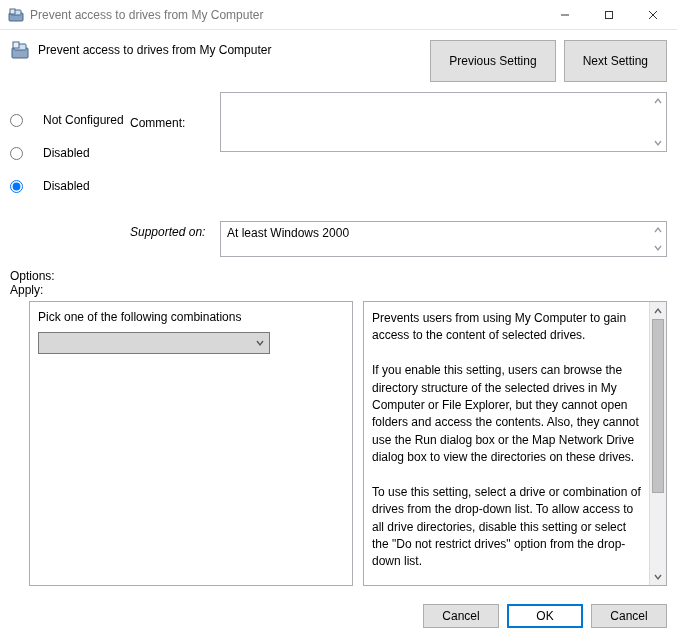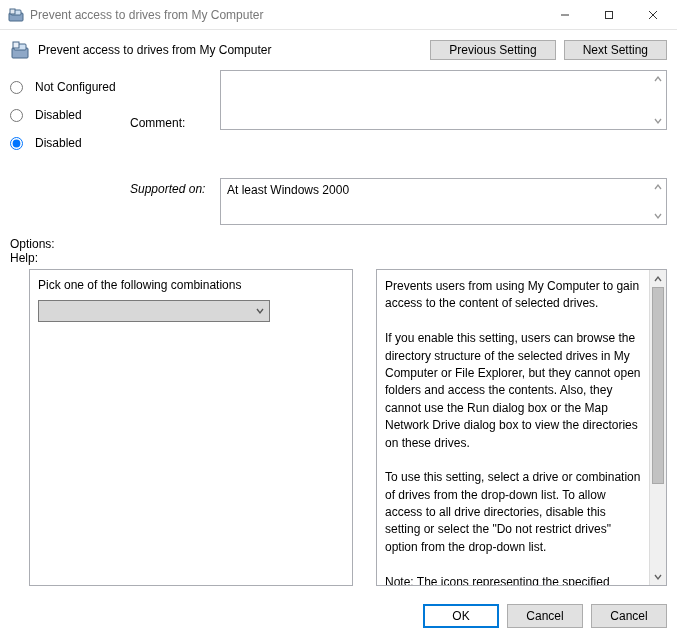--- a/index.html
+++ b/index.html
@@ -35,38 +35,38 @@
   .content { padding: 6px 10px 10px 10px; flex:1; display:flex; flex-direction:column; min-height:0; }
 
   
   .header-row { display:flex; align-items:flex-start; padding: 4px 0 10px 0; }
   .header-left { display:flex; align-items:center; gap:8px; }
   .header-icon { width:20px; height:20px; }
   .header-title { font-size:12px; }
   .header-spacer { flex:1; }
   .nav-btn {
     min-width: 100px;
-    height: 20px;
+    height: 42px;
     padding: 0 18px;
     background: #e1e1e1;
     border: 1px solid #adadad;
     font-family: inherit;
     font-size: 12px;
     margin-left: 8px;
     cursor: pointer;
   }
 
   
   .state-area { display:flex; align-items:flex-start; gap:0; padding-bottom:6px; }
   .radio-col { width:120px; padding-top:2px; }
-  .radio-row { display:flex; align-items:center; gap:12px; margin: 8px 0 14px 0; }
+  .radio-row { display:flex; align-items:center; gap:20px; margin: 19px 0 14px 0; }
   .radio-row input[type=radio] { margin:0; }
 
   .comment-col { display:flex; flex-direction:column; flex:1; }
-  .field-row { display:flex; align-items:flex-end; }
+  .field-row { display:flex; align-items:center; }
   .field-label { width:90px; padding-top:2px; }
   .textarea {
     flex:1;
     border:1px solid #abadb3;
     font-family:inherit;
     font-size:12px;
     padding:2px 16px 2px 4px;
     resize:none;
     min-height:60px;
     position:relative;
@@ -76,35 +76,35 @@
     display:flex; align-items:center; justify-content:center;
     color:#999;
   }
   .textarea .scroll-up { top:2px; }
   .textarea .scroll-down { bottom:2px; }
 
   .supported-row { display:flex; align-items:flex-start; margin-top:8px; margin-left:120px; }
   .supported-label { width:90px; padding-top:4px;font-style:italic; }
   .supported-box {
     flex:1;
-    height:47px;
+    height:36px;
     border:1px solid #abadb3;
     padding:2px 16px 2px 6px;
     position:relative;
     line-height:18px;
   }
   .supported-box .scroll-up { top:2px; }
   .supported-box .scroll-down { bottom:2px; }
   .supported-box .scroll-arrow { position:absolute; right:2px; width:12px; height:12px; display:flex; align-items:center; justify-content:center; color:#999; }
 
 
   
   .lower-labels { display:flex; margin-top:12px;flex-direction:column; }
   .lower-labels .l-left { width: 330px; }
-  .lower-panes { display:flex; flex:1; min-height:0; margin-top:4px; gap:23px;padding-left:19px; }
+  .lower-panes { display:flex; flex:1; min-height:0; margin-top:4px; gap:10px;padding-left:19px; }
   .pane {
     border:1px solid #abadb3;
     padding:8px;
     overflow:hidden;
     position:relative;
     background:#fff;
   }
   .pane.left { width:324px; }
   .pane.right { flex:1; position:relative; padding-right:22px; }
   .options-label { margin-bottom:8px; }
@@ -247,21 +247,21 @@
       <span class="scroll-arrow scroll-down">
         <svg width="8" height="8" viewBox="0 0 8 8">
             <path d="M1 2 L4 6 L7 2" fill="none" stroke="#999" stroke-width="1.3"></path>
           </svg>
       </span>
     </div>
   </div>
 
   <div class="lower-labels">
     <div class="l-left">Options:</div>
-    <div>Help:</div>
+    <div>Apply:</div>
   </div>
 
   <div class="lower-panes">
     <div class="pane left">
       <div class="options-label">Pick one of the following combinations</div>
       <div class="combo">
         <span></span>
         <span class="combo-arrow">
           <svg width="8" height="8" viewBox="0 0 8 8">
               <path d="M1 2 L4 6 L7 2" fill="none" stroke="#555" stroke-width="1.3"></path>
@@ -294,16 +294,16 @@
               <path d="M1 2 L4 6 L7 2" fill="none" stroke="#606060" stroke-width="1.3"></path>
             </svg>
         </div>
       </div>
     </div>
   </div>
 
 </div>
 
 <div class="footer">
+  <button class="btn">Cancel</button>
   <button class="btn default">OK</button>
   <button class="btn">Cancel</button>
-  <button class="btn">Cancel</button>
 </div>
 
 </body></html>

